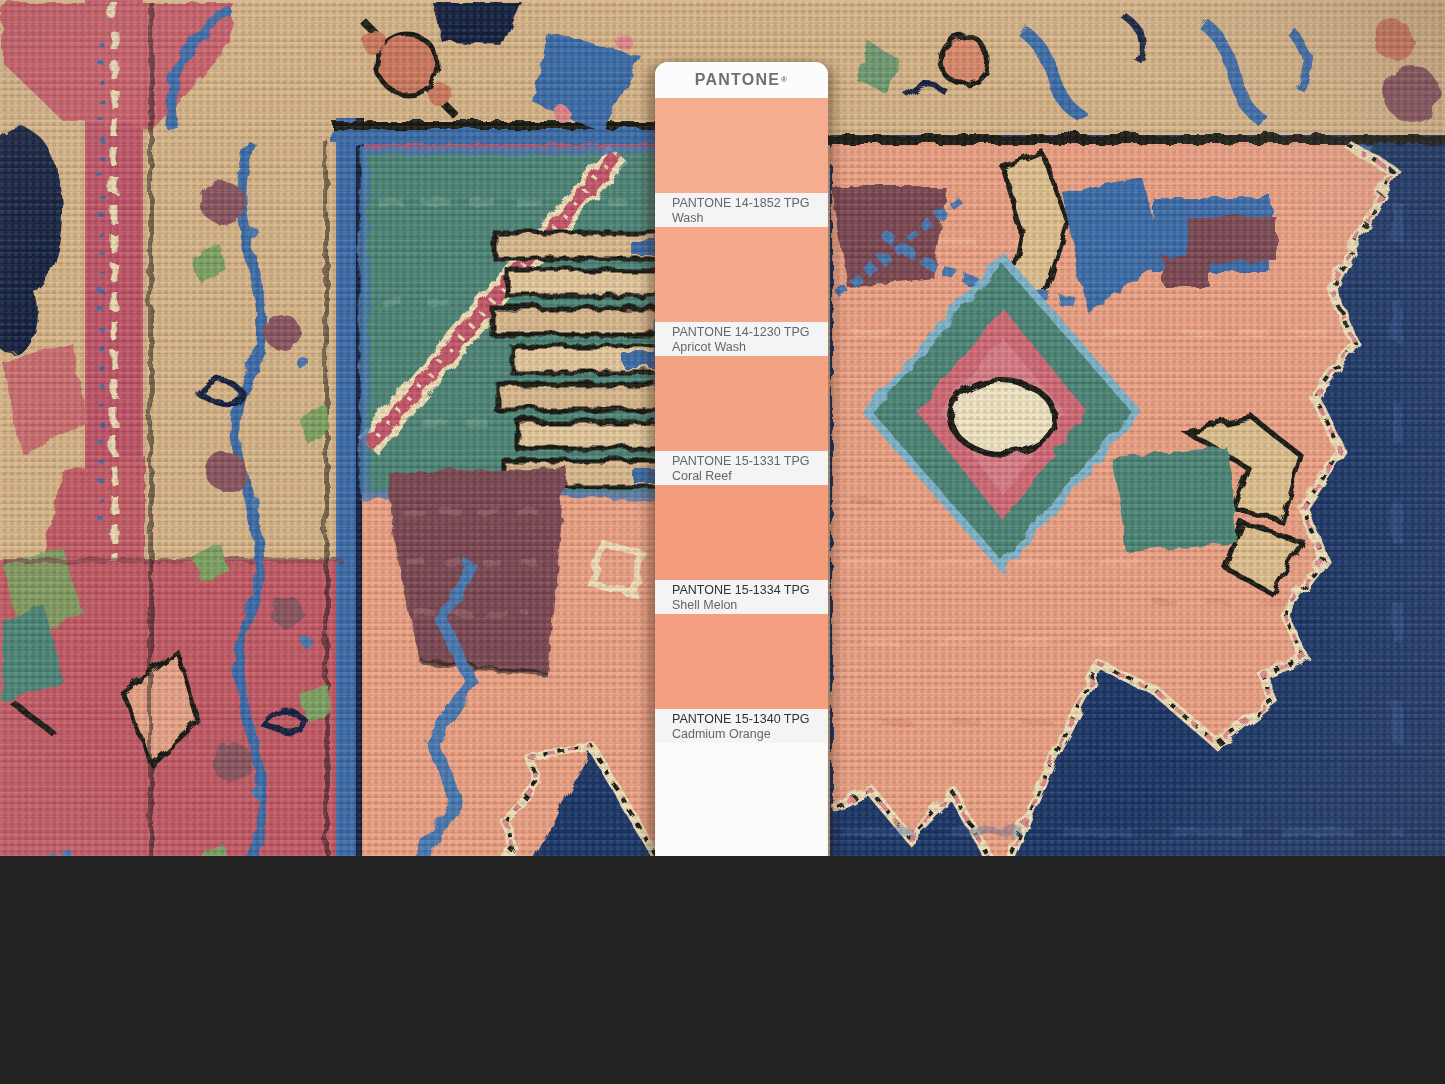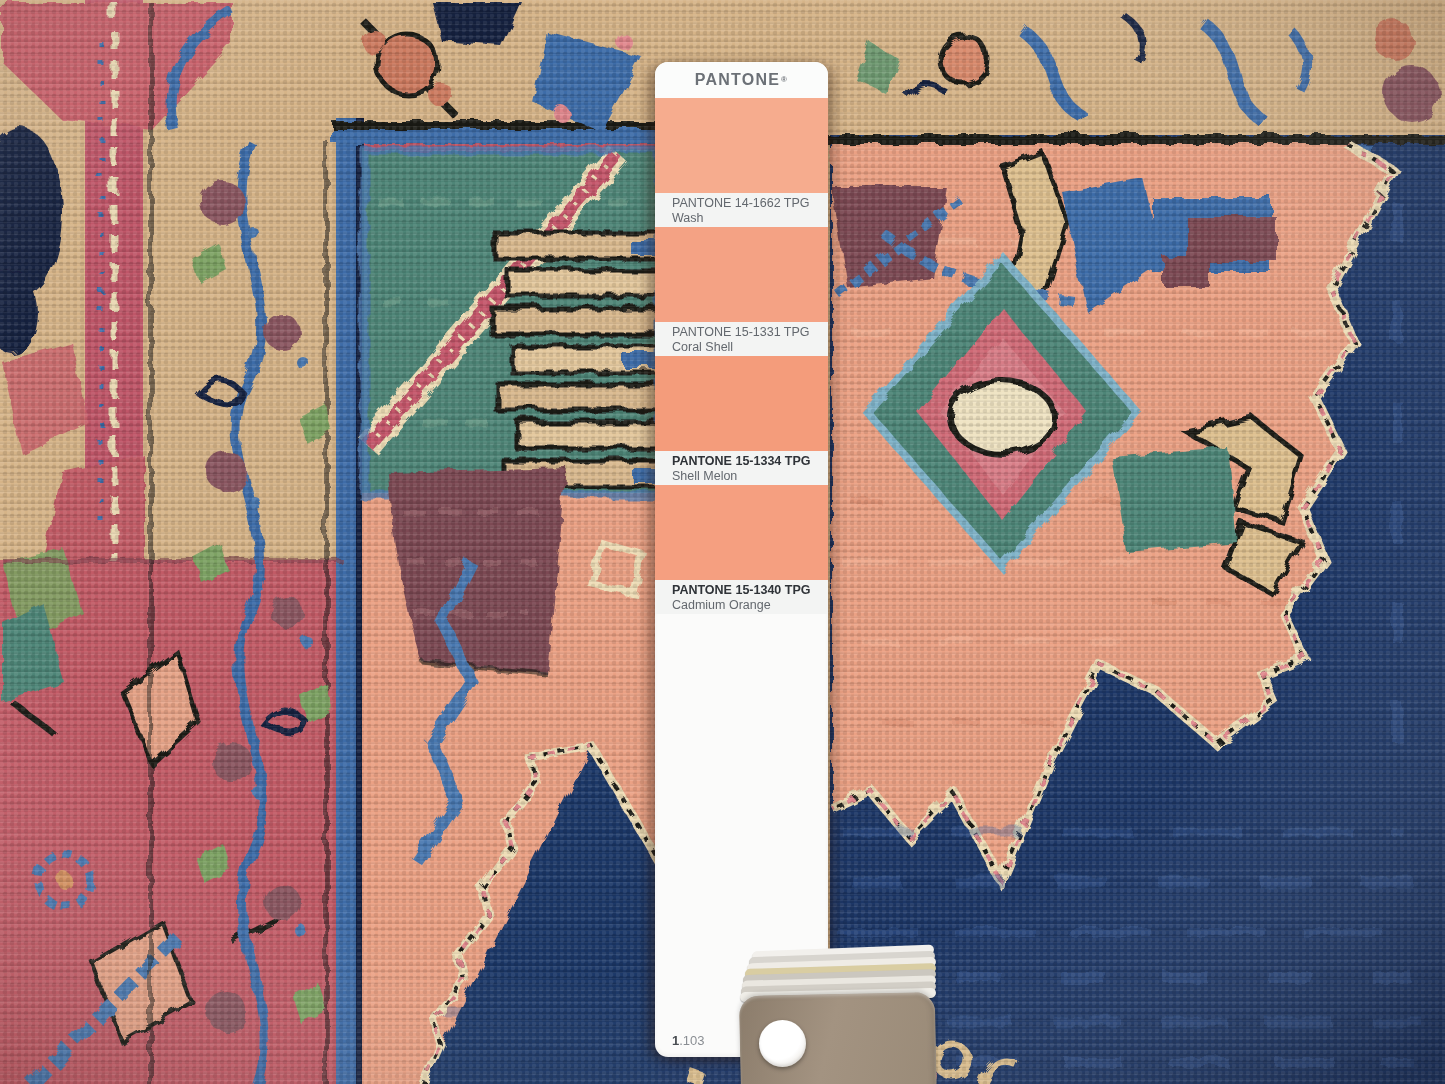--- a/index.html
+++ b/index.html
@@ -1,17 +1,17 @@
 <!DOCTYPE html>
 <html><head>
 <meta charset="utf-8">
 <style>
   html,body{margin:0;padding:0;background:#222;}
   #stage{
-    position:relative;width:1445px;height:1084px;overflow:hidden;
+    position:relative;width:1445px;height:856px;overflow:hidden;
     font-family:"Liberation Sans","DejaVu Sans",sans-serif;
     background:#404040;
   }
   #rug{position:absolute;left:0;top:0;width:1445px;height:1084px;display:block;}
 
   
   .pantone-card{
     position:absolute;left:655px;top:62px;width:173px;height:995px;
     background:#fbfbfa;border-radius:13px;display:flex;flex-direction:column;
     box-shadow:-7px 3px 12px rgba(40,20,10,.38), 7px 3px 12px rgba(40,20,10,.30), inset 0 -2px 4px rgba(0,0,0,.05);
@@ -24,21 +24,21 @@
   }
   .card-header sup{font-size:8px;margin-left:1px;line-height:0;}
   .chip{display:flex;flex-direction:column;flex:0 0 129px;height:129px;}
   .chip-color{flex:0 0 95px;height:95px;}
   .chip-label{
     flex:0 0 34px;height:34px;background:#f3f4f3;padding:3px 0 0 17px;box-sizing:border-box;
     color:#63686e;line-height:14.5px;
   }
   .chip-code{font-size:12.5px;white-space:nowrap;}
   .chip-name{font-size:12.5px;white-space:nowrap;}
-  .chip.bold-code .chip-code{font-weight:bold;color:#2f3338;}
+  .chip.bold-code .chip-code{font-weight:normal;color:#2f3338;}
   .card-footer{
     flex:1 1 auto;display:flex;align-items:flex-end;padding:0 0 9px 17px;
     border-bottom-left-radius:13px;border-bottom-right-radius:13px;font-size:13px;
   }
   .page-prefix{font-weight:bold;color:#4a4e53;}
   .page-suffix{color:#8a8e93;}
 
   
   .fan-deck{position:absolute;left:738px;top:948px;width:210px;height:140px;z-index:8;}
   .edge{position:absolute;border-radius:9px;height:10px;box-shadow:0 1px 1px rgba(0,0,0,.28);}
@@ -279,31 +279,38 @@
     <div class="card-header">
       <span>PANTONE</span>
         <sup>®</sup>
     </div>
 
 
 
     <div class="chip">
       <div class="chip-color" style="background-color: rgb(246, 172, 142);"></div>
       <div class="chip-label">
-        <div class="chip-code">PANTONE 14-1662 TPG</div>
+        <div class="chip-code">PANTONE 14-1852 TPG</div>
         <div class="chip-name">Wash</div>
       </div>
     </div>
 
+    <div class="chip">
+      <div class="chip-color" style="background-color: rgb(245, 168, 138);"></div>
+      <div class="chip-label">
+        <div class="chip-code">PANTONE 14-1230 TPG</div>
+        <div class="chip-name">Apricot Wash</div>
+      </div>
+    </div>
 
     <div class="chip">
       <div class="chip-color" style="background-color: rgb(244, 162, 132);"></div>
       <div class="chip-label">
         <div class="chip-code">PANTONE 15-1331 TPG</div>
-        <div class="chip-name">Coral Shell</div>
+        <div class="chip-name">Coral Reef</div>
       </div>
     </div>
 
     <div class="chip bold-code">
       <div class="chip-color" style="background-color: rgb(244, 156, 123);"></div>
       <div class="chip-label">
         <div class="chip-code">PANTONE 15-1334 TPG</div>
         <div class="chip-name">Shell Melon</div>
       </div>
     </div>

